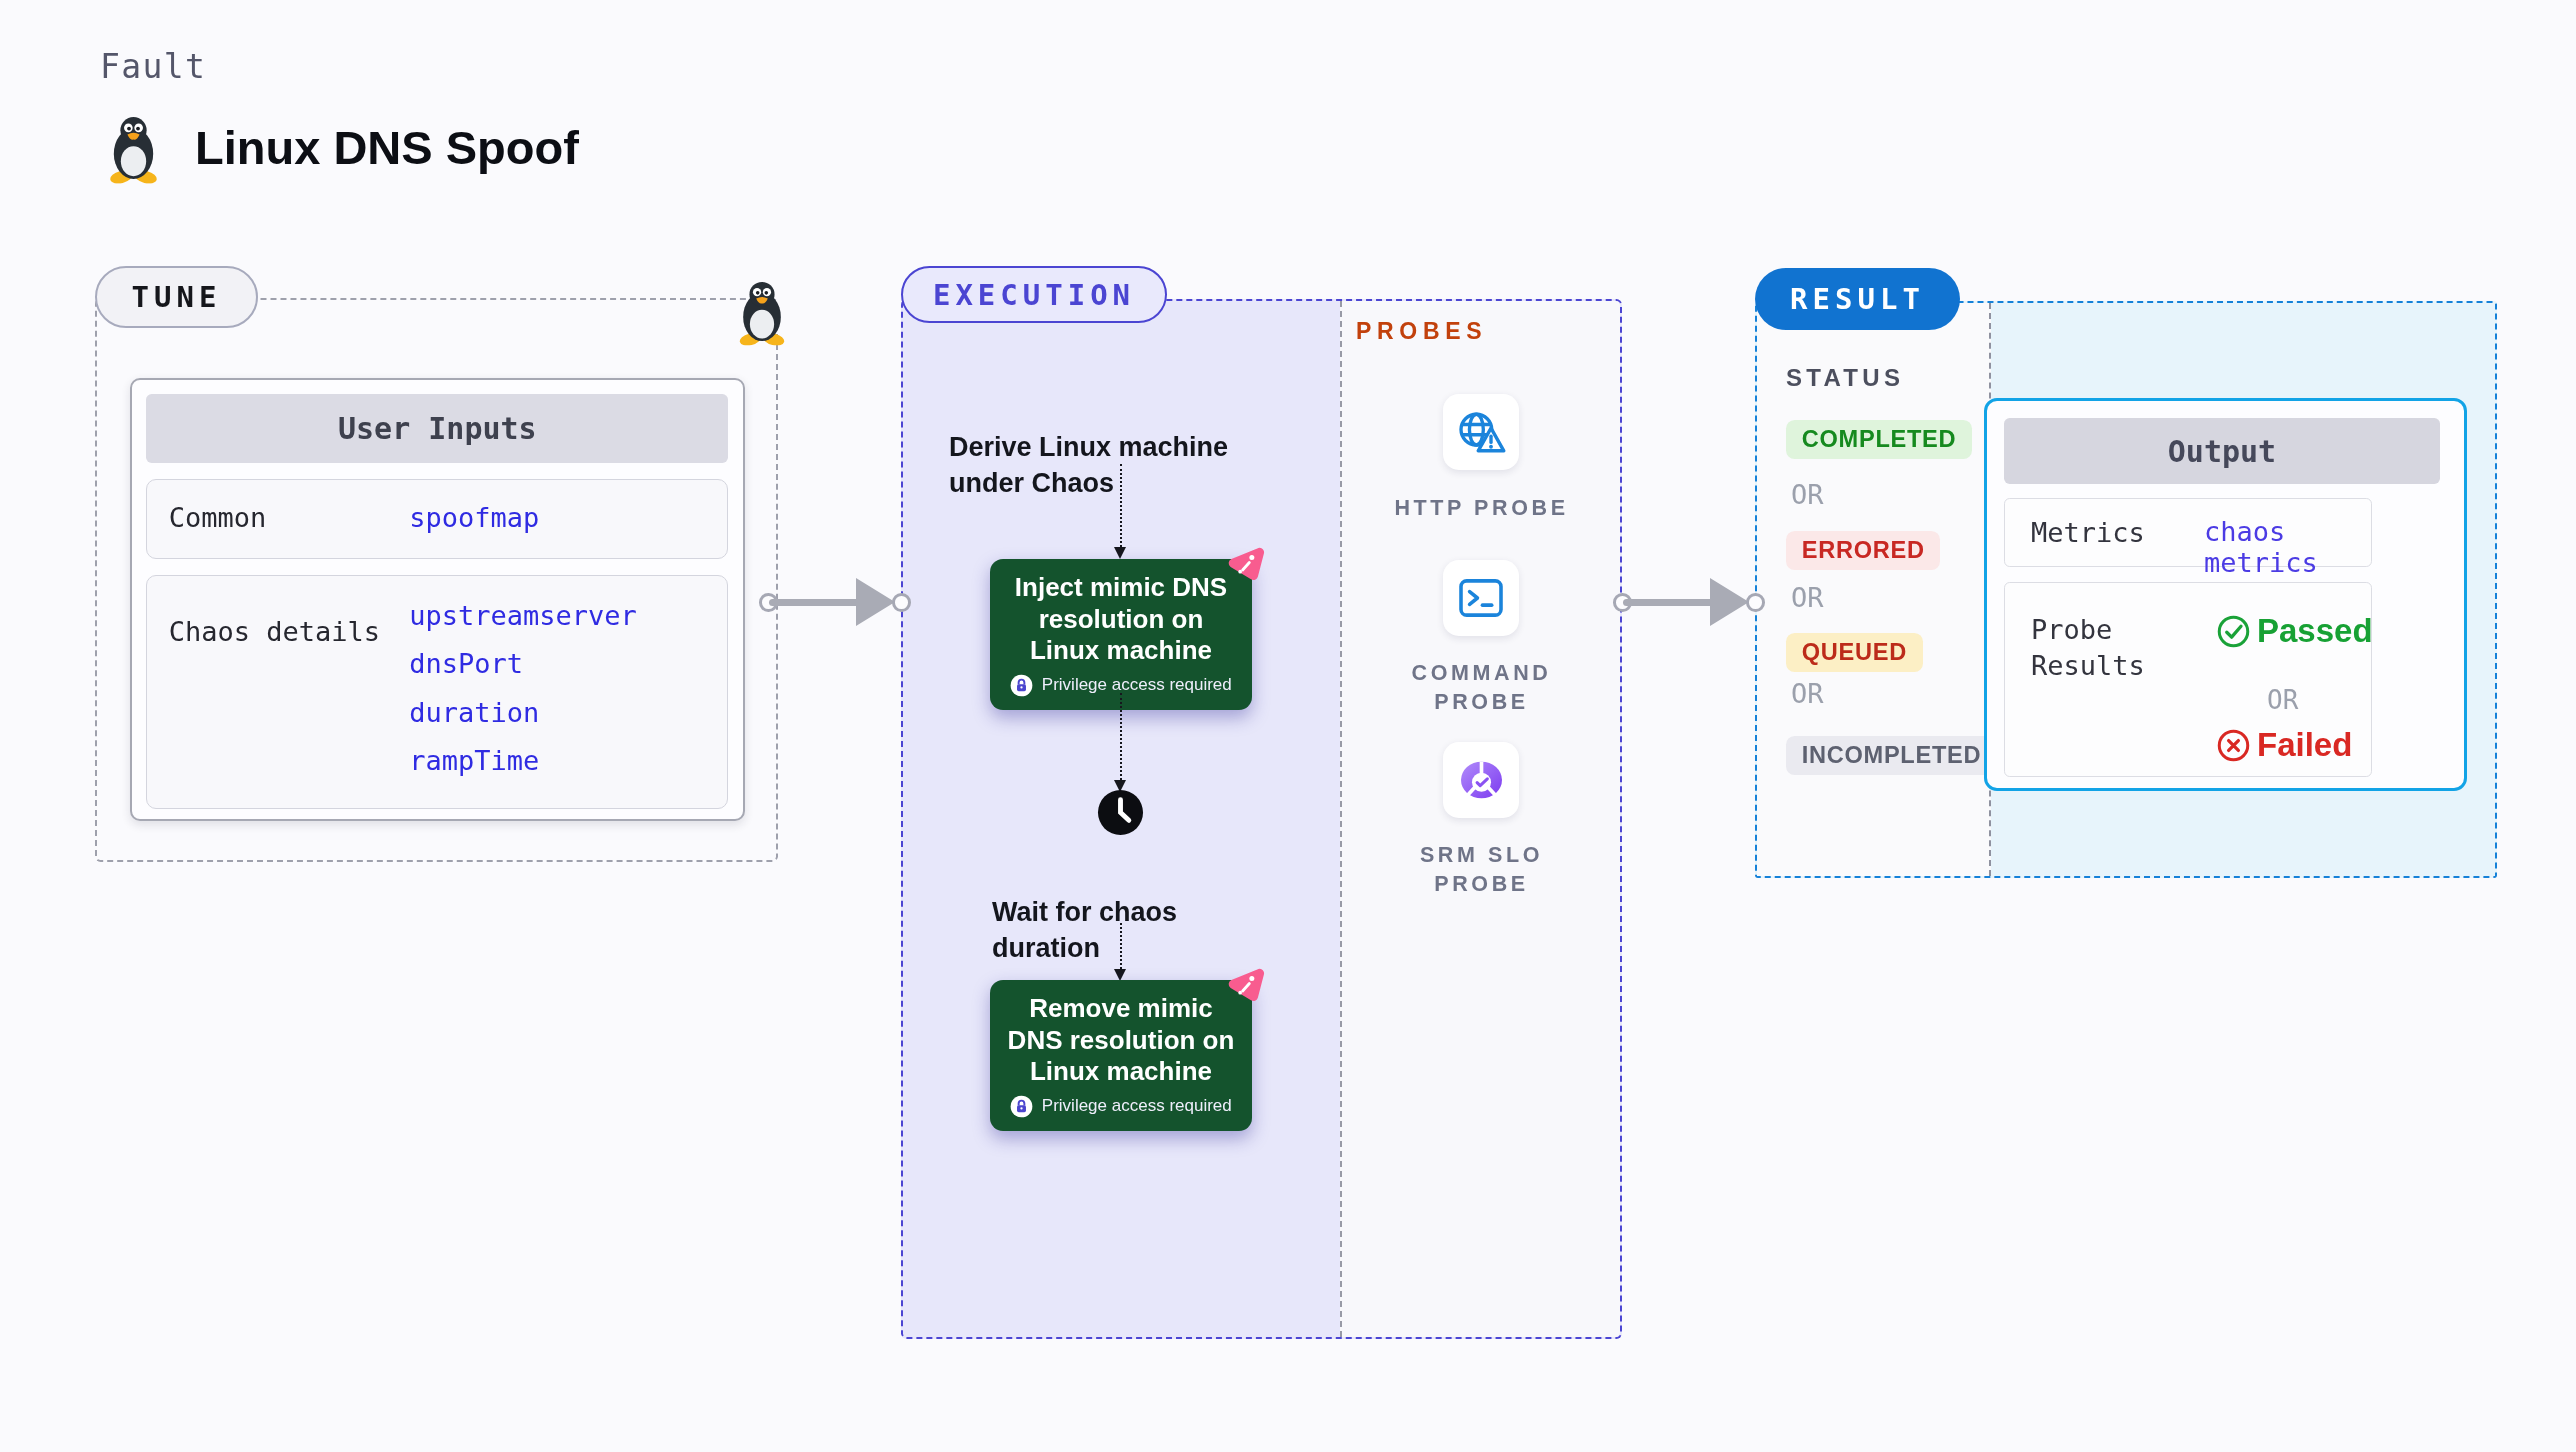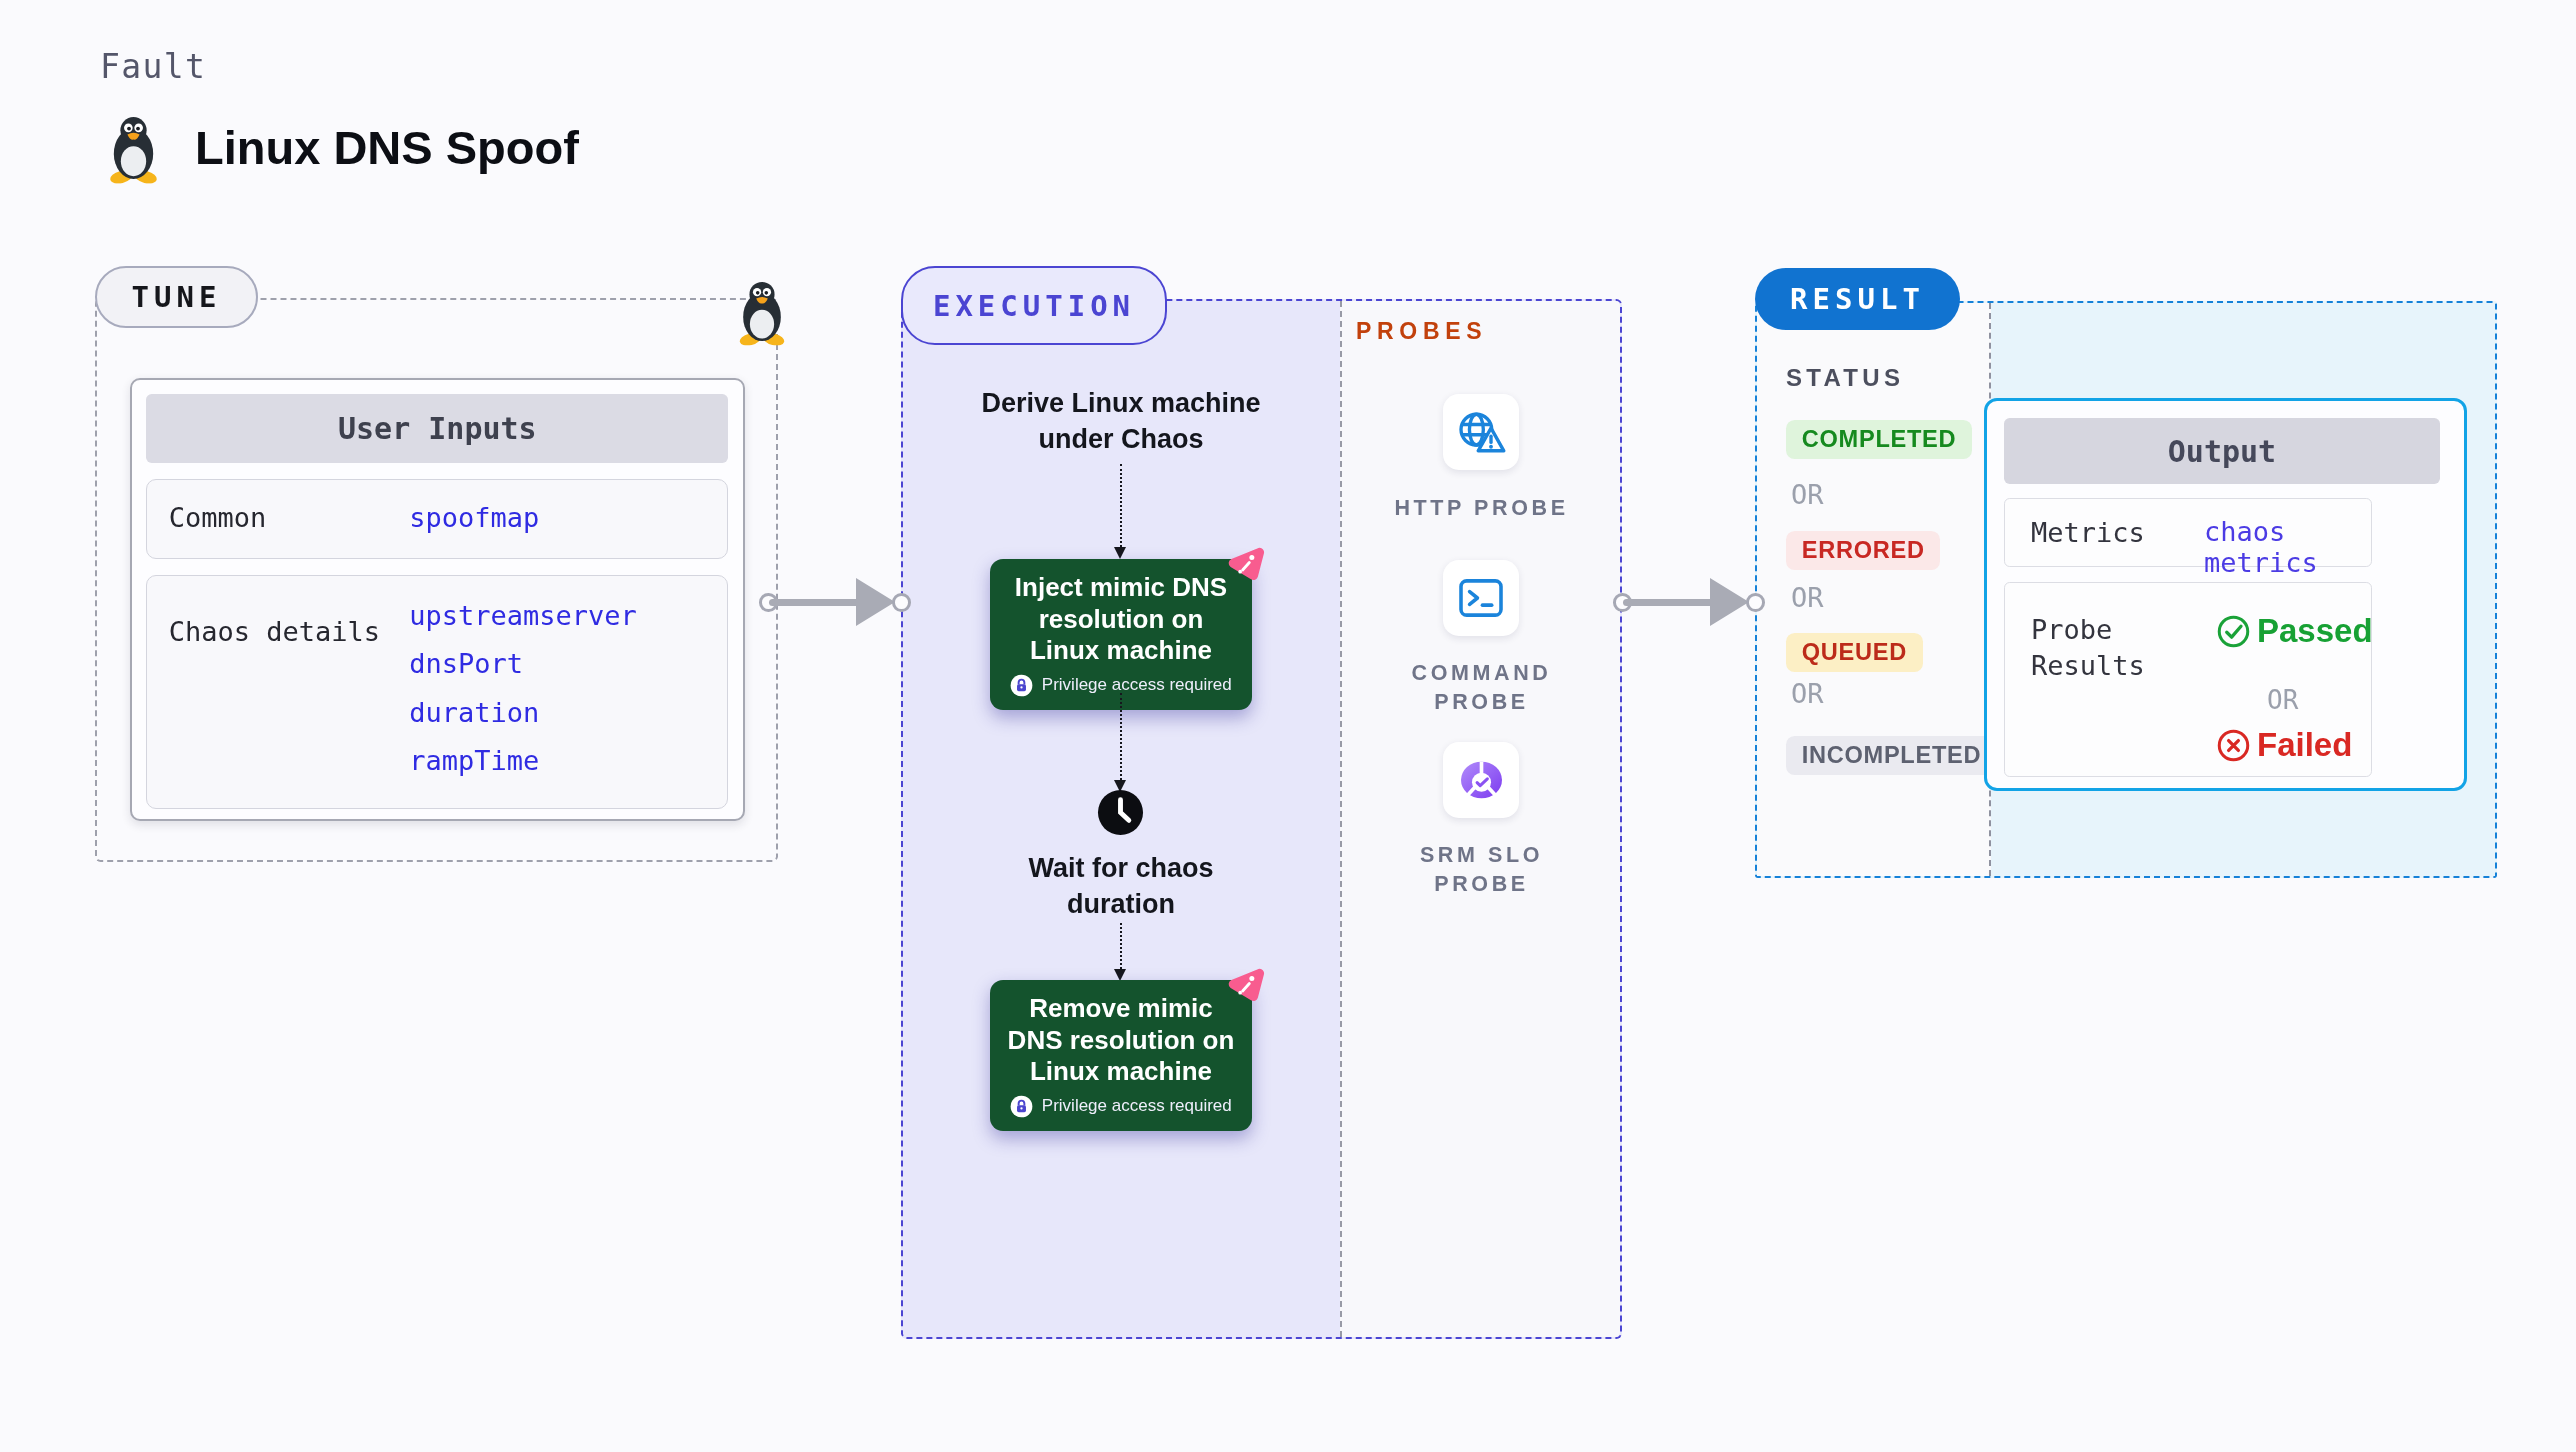--- a/index.html
+++ b/index.html
@@ -12,21 +12,21 @@
   .tux-large{position:absolute;left:105px;top:112px;width:57px;height:72px;}
   .page-title{position:absolute;left:195px;top:120px;margin:0;font:700 47px/1.2 "Liberation Sans",sans-serif;
               color:#0C0E14;letter-spacing:0;}
 
   
   .pill{position:absolute;border-radius:34px;display:flex;align-items:center;justify-content:center;
         font-family:"DejaVu Sans Mono",monospace;font-weight:700;font-size:29px;letter-spacing:5px;
         z-index:6;box-sizing:border-box;}
   .pill-tune{left:95px;top:266px;width:163px;height:62px;background:#F2F2F6;
              border:2.1px solid #A7AABD;color:#15161B;}
-  .pill-exec{left:901px;top:266px;width:266px;height:79px;background:#E9E9FC;
+  .pill-exec{left:901px;top:266px;width:266px;height:57px;background:#E9E9FC;
              border:2.9px solid #4B45D2;color:#4B45D2;}
   .pill-result{left:1755px;top:268px;width:205px;height:62px;background:#1173D0;color:#FFFFFF;}
 
   
   .tune-box{position:absolute;left:95px;top:298px;width:683px;height:564px;
             border:2.1px dashed #9EA0AC;border-radius:5.7px;box-sizing:border-box;}
   .tux-small{position:absolute;left:735px;top:277px;width:54px;height:69px;z-index:7;}
   .ui-card{position:absolute;left:130px;top:378px;width:615px;height:443px;background:#FDFDFF;
            border:2.1px solid #A6A8B3;border-radius:10px;box-shadow:0 3.6px 10px rgba(30,32,60,.12);
            box-sizing:border-box;}
@@ -47,21 +47,21 @@
            border-left:39px solid #A9ABB5;border-top:24px solid transparent;border-bottom:24px solid transparent;}
   .ha-dot{position:absolute;top:18px;width:18.6px;height:18.6px;border-radius:50%;background:#FCFCFE;
           border:3.6px solid #A6A8B4;box-sizing:border-box;}
   .ha-dot-l{left:0;} .ha-dot-r{right:0;}
 
   
   .exec-box{position:absolute;left:901px;top:299px;width:721px;height:1040px;background:#E7E7FA;
             border:2.9px dashed #4B45D2;border-radius:5.7px;box-sizing:border-box;}
   .probes-panel{position:absolute;right:0;top:0;bottom:0;width:280px;background:#F8F8FB;
                 border-left:2.1px dashed #989AA6;border-radius:0 4.3px 4.3px 0;box-sizing:border-box;}
-  .step-label{position:absolute;text-align:center;font:700 27px/36px "Liberation Sans",sans-serif;color:#14161D;}
+  .step-label{position:absolute;font:700 27px/36px "Liberation Sans",sans-serif;color:#14161D;margin-top:44px;}
   .derive-label{left:949px;top:385px;width:344px;}
   .wait-label{left:992px;top:850px;width:258px;}
   .varrow{position:absolute;width:0;border-left:2.9px dotted #16171D;}
   .varrow::after{content:"";position:absolute;left:-7.9px;bottom:-12px;width:0;height:0;
                  border-left:6.4px solid transparent;border-right:6.4px solid transparent;
                  border-top:12px solid #16171D;}
   .va-1{left:1120px;top:464px;height:83px;}
   .va-2{left:1120px;top:693px;height:87px;}
   .va-3{left:1120px;top:923px;height:46px;}
   .chaos-node{position:absolute;width:262px;background:#14532d;border-radius:13px;color:#fff;

